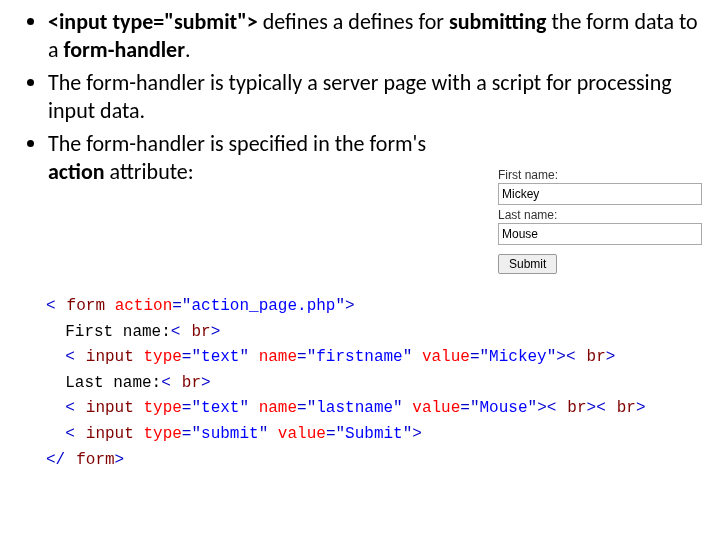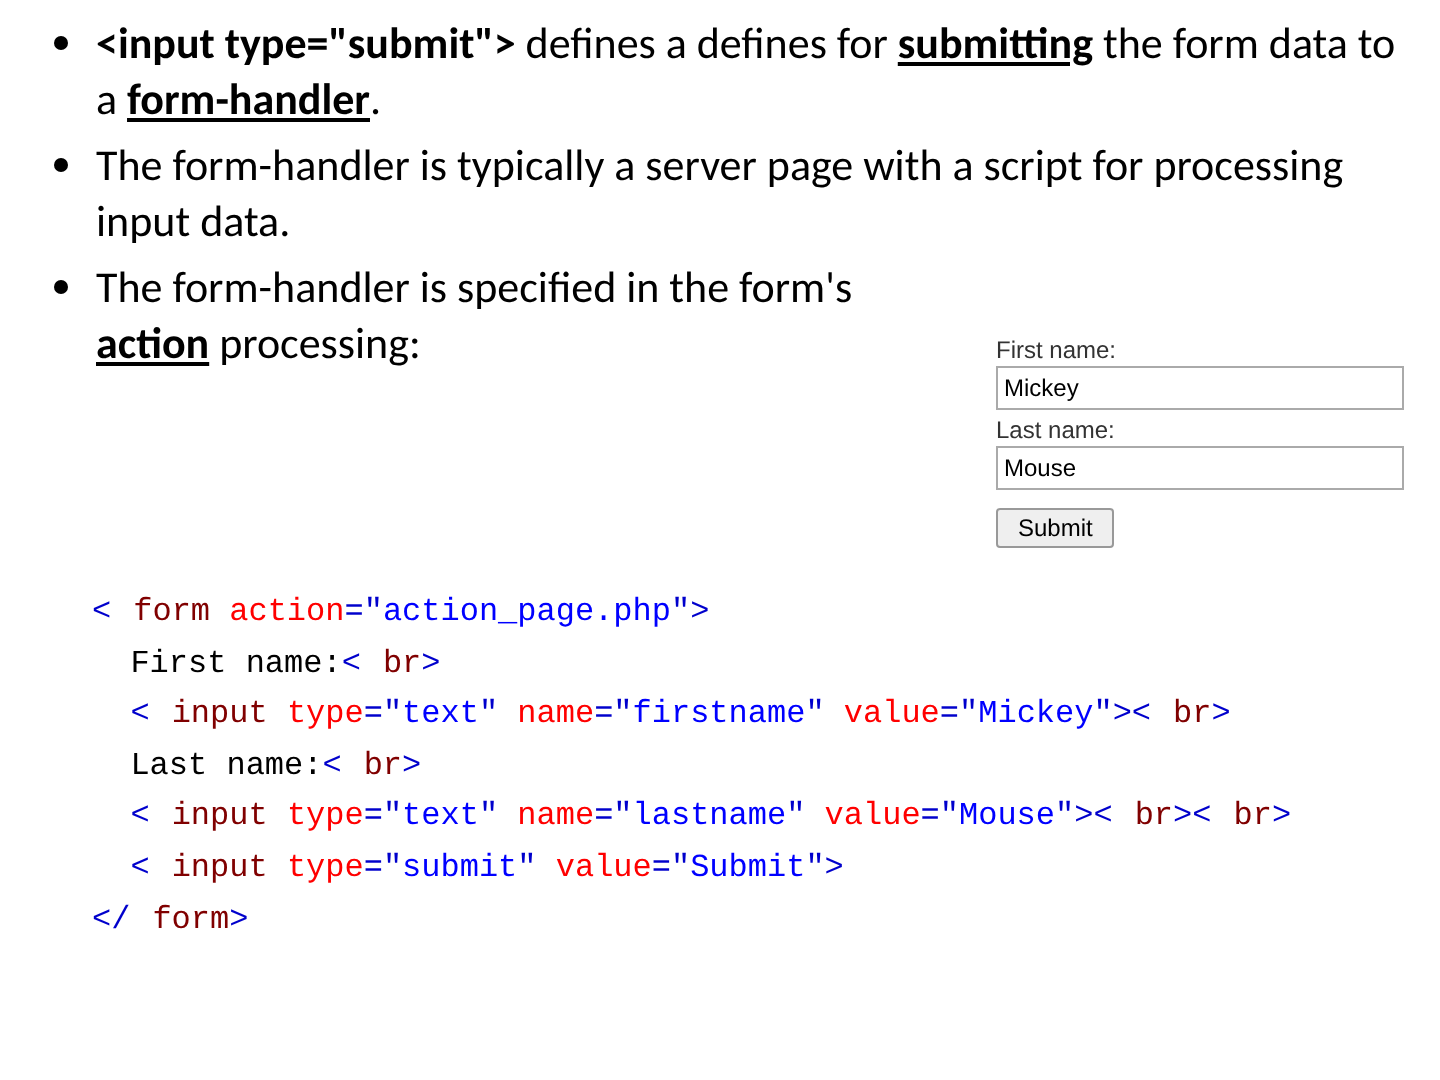--- a/index.html
+++ b/index.html
@@ -29,21 +29,21 @@
     list-style: disc;
   }
   ul.bullets li {
     font-size: 22px;
     line-height: 1.25;
     margin-bottom: 6px;
     padding-right: 230px;
   }
   ul.bullets li:first-child { padding-right: 0; }
   ul.bullets li:nth-child(2) { padding-right: 0; }
-  .b { font-weight: 700; text-decoration: underline; }
+  .b { font-weight: 700; }
   .codebold { font-weight: 700; }
   .form-box {
     position: absolute;
     right: 22px;
     top: 168px;
     width: 200px;
     font-family: Arial, sans-serif;
     font-size: 12px;
     color: #333;
   }
@@ -84,21 +84,21 @@
 </head>
 <body>
 
 <div class="slide">
   <ul class="bullets">
     <li>
       <span class="codebold">&lt;input type="submit"&gt;</span><span> defines a defines for </span><span class="b">submitting</span><span> the form data to a </span><span class="b">form-handler</span><span>.</span>
     </li>
     <li>The form-handler is typically a server page with a script for processing input data.</li>
     <li>
-      <span>The form-handler is specified in the form's </span><span class="b">action</span><span> processing:</span>
+      <span>The form-handler is specified in the form's </span><span class="b">action</span><span> attribute:</span>
     </li>
   </ul>
 </div>
 
 <div class="form-box">
   <div class="lbl">First name:</div>
   <input type="text" value="Mickey" style="">
   <div class="lbl">Last name:</div>
   <input type="text" value="Mouse" style="">
   <input type="submit" value="Submit" style="">

